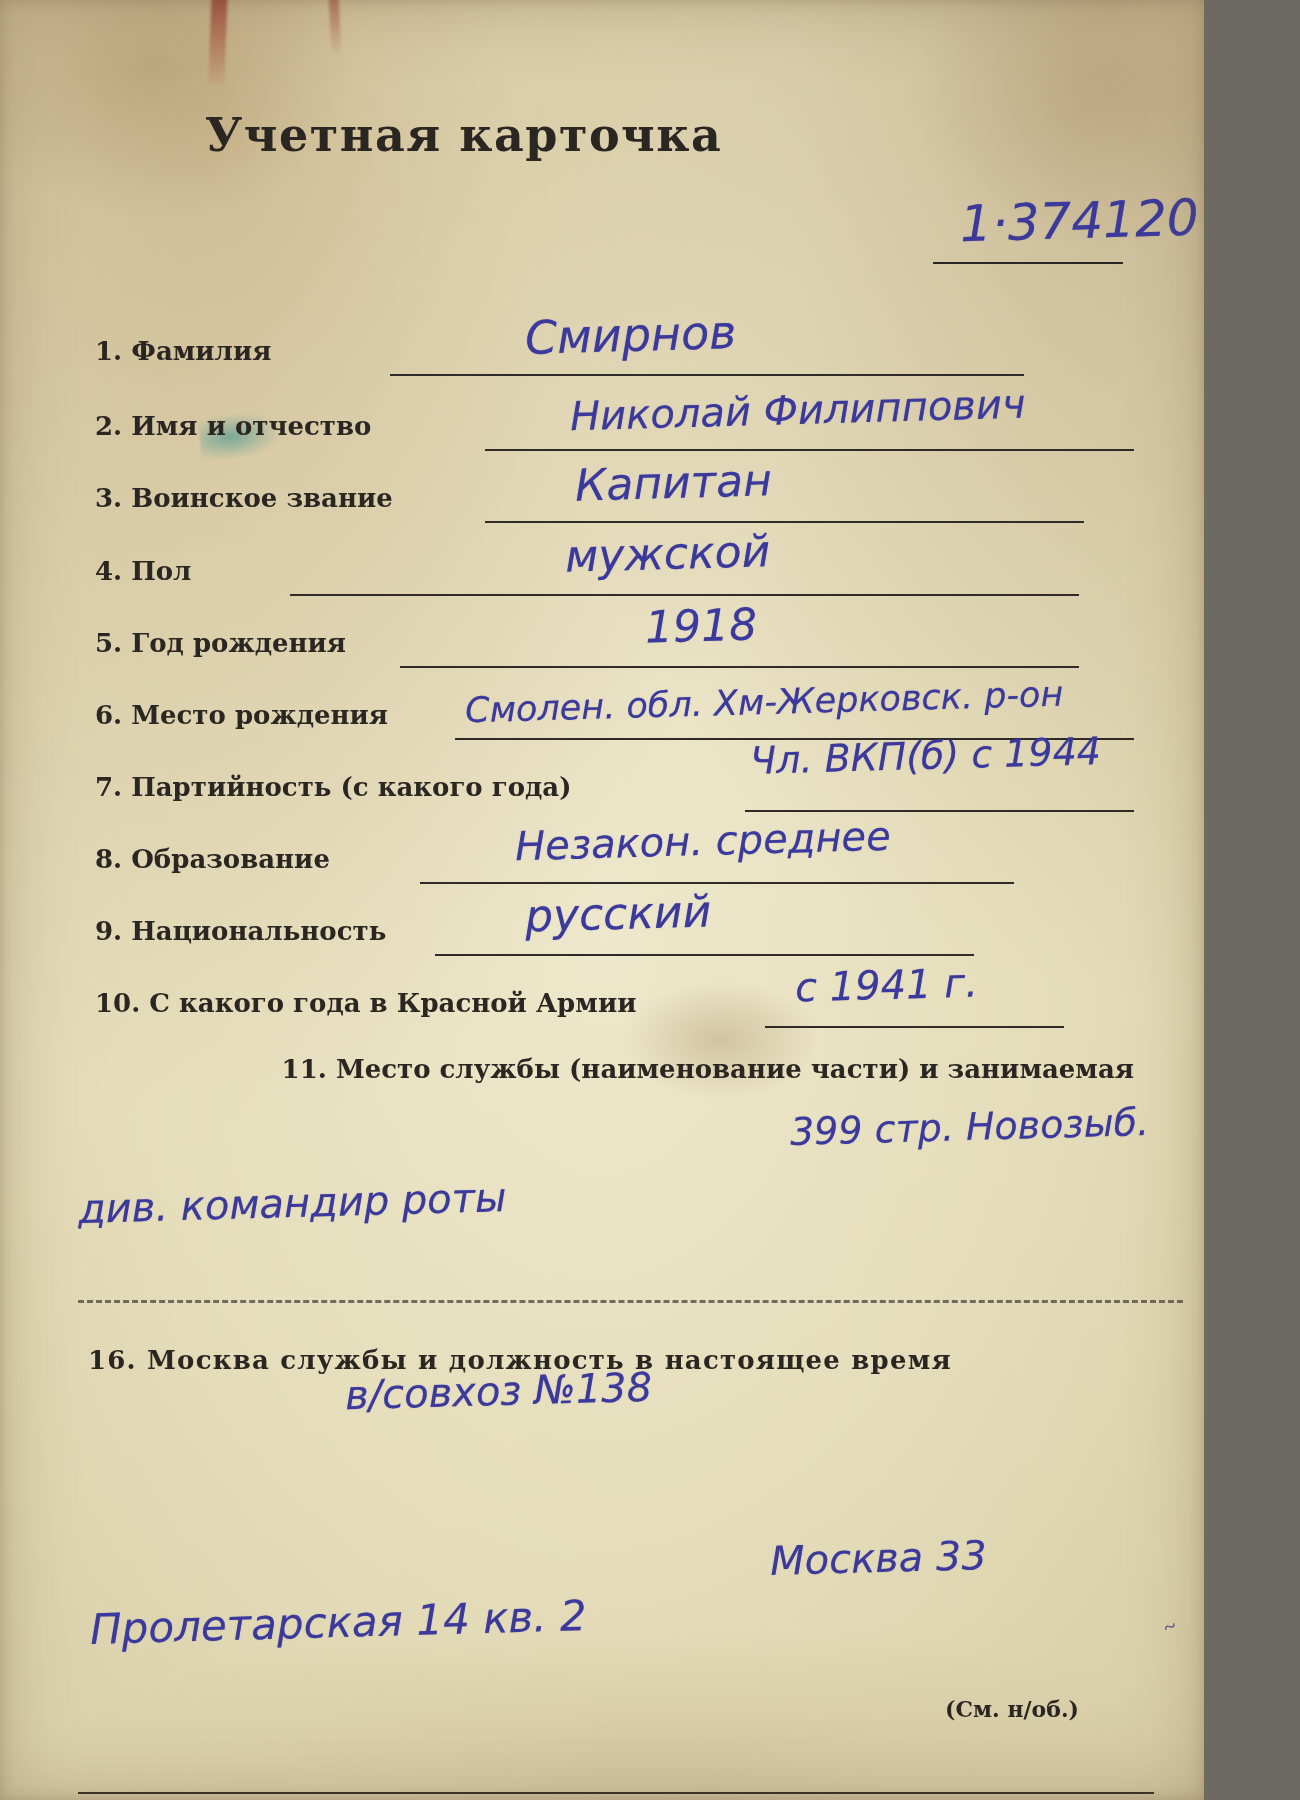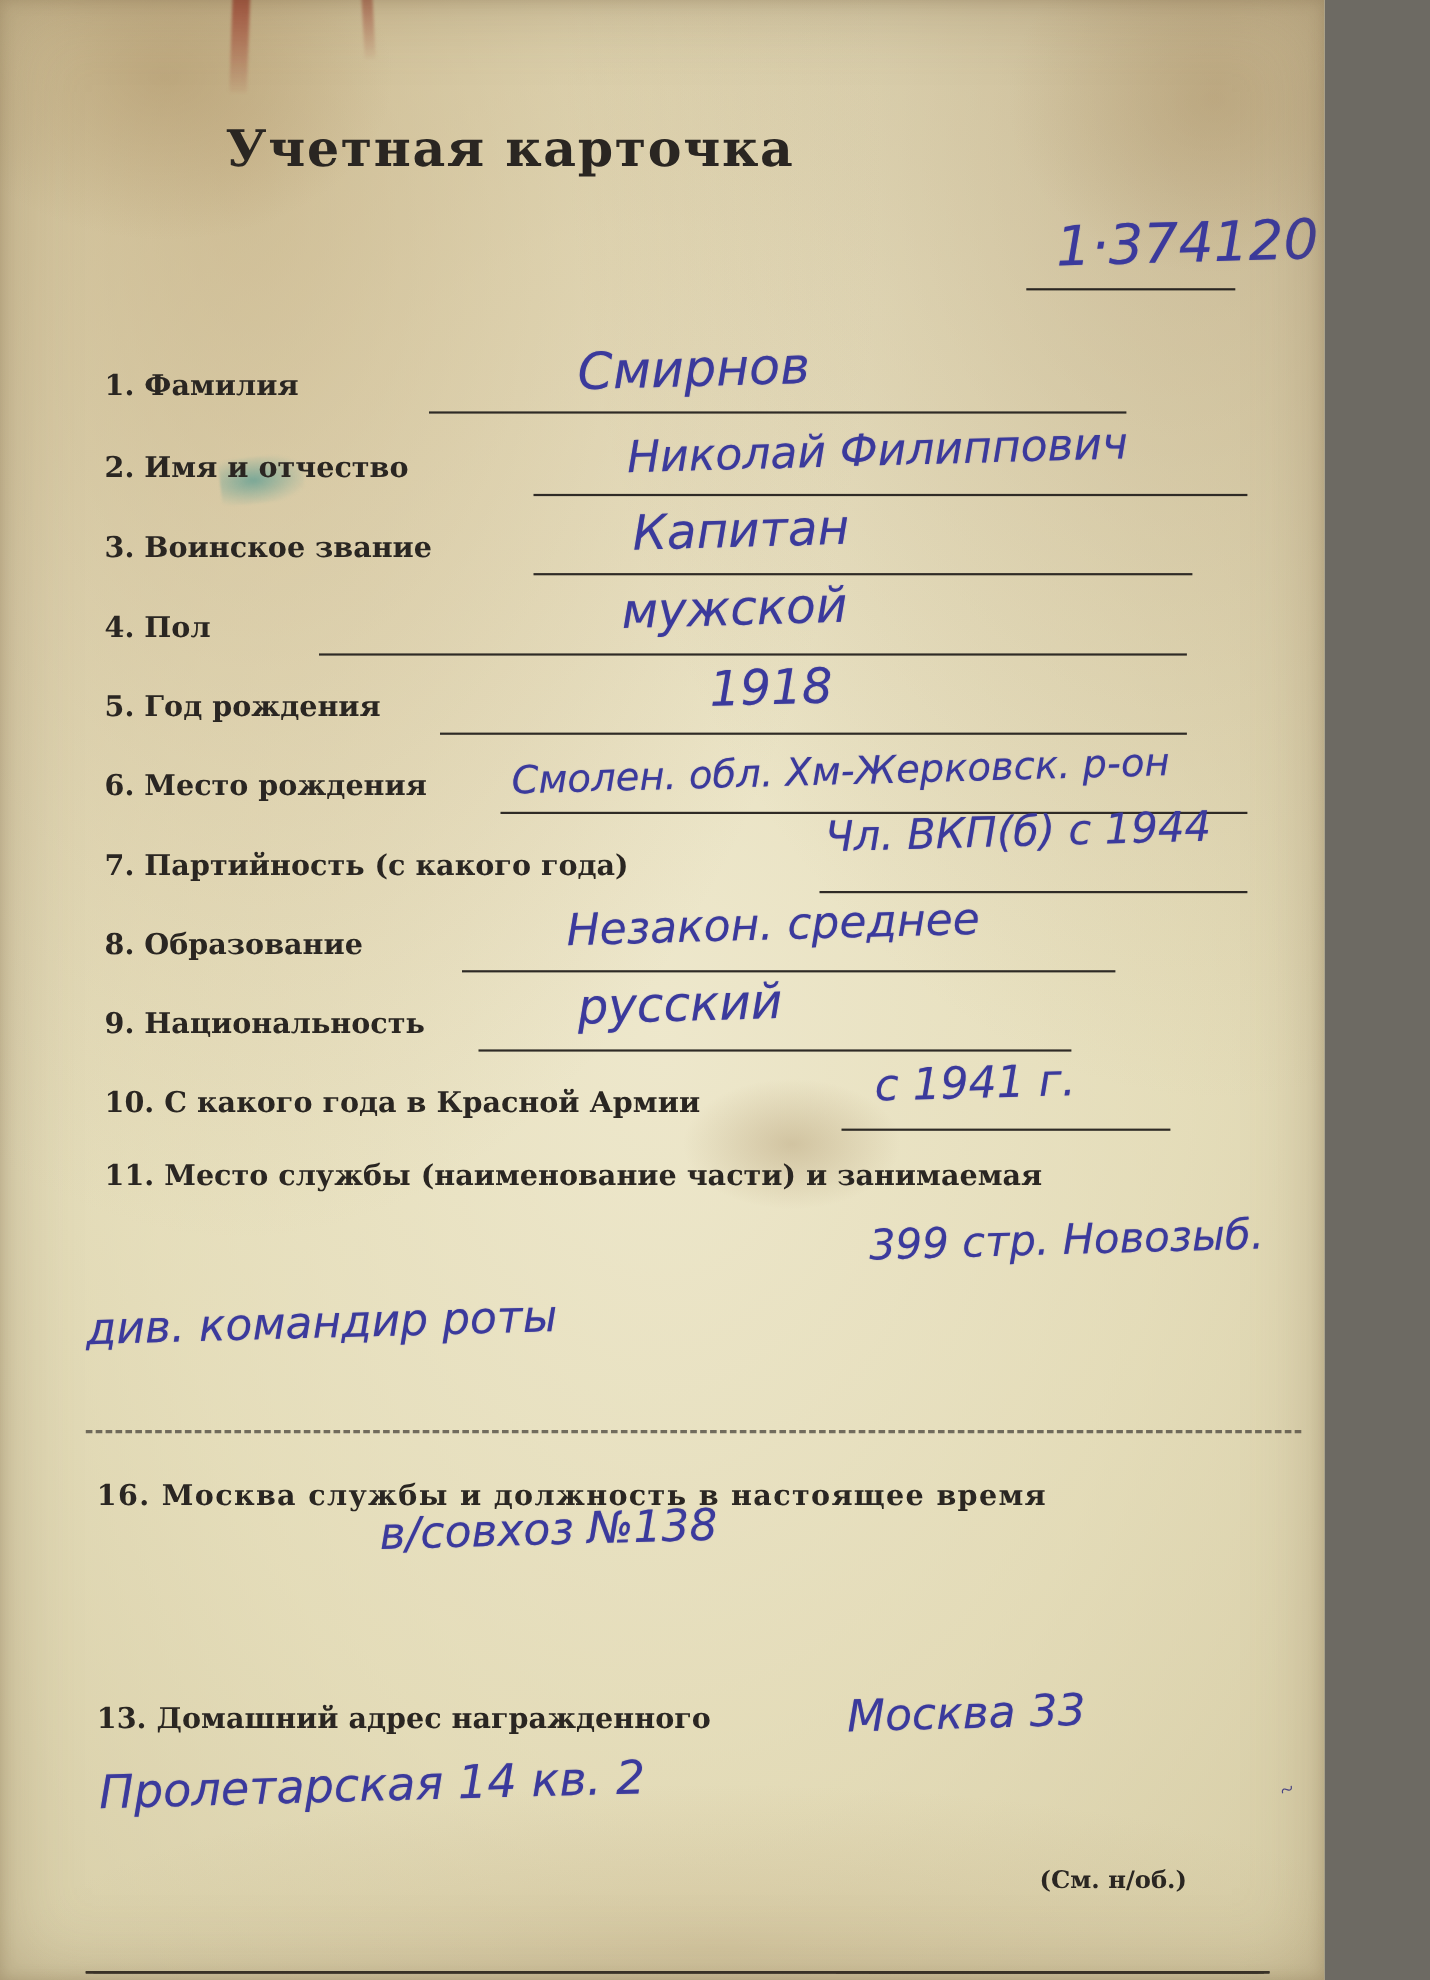--- a/index.html
+++ b/index.html
@@ -294,21 +294,21 @@
 
     <div class="row" style="top:982px">
       <div class="lbl">
         <span>10.</span>
         <span>С какого года в Красной Армии</span>
       </div>
       <div class="rule" style="left:670px; right:70px;"></div>
       <div class="hand" style="left:700px; top:-20px; font-size:40px;">с 1941 г.</div>
     </div>
 
-    <div class="row" style="top:1054px; height:auto;">
+    <div class="row" style="top:1054px; height:auto;text-align:right;">
       <div class="lbl" style="position:relative; top:0;">
         <span>11.</span>
         <span>Место службы (наименование части) и занимаемая</span>
       </div>
     </div>
     <div class="rule" style="position:absolute; left:790px; top:1160px; right:55px;"></div>
     <div class="hand" style="left:790px; top:1105px; font-size:38px;">399 стр. Новозыб.</div>
 
     <div class="rule" style="position:absolute; left:78px; top:1240px; right:50px;"></div>
     <div class="hand" style="left:78px; top:1180px; font-size:40px;">див. командир роты</div>
@@ -316,24 +316,20 @@
     <div class="dashed" style="left:78px; top:1300px; width:1105px;"></div>
 
     <div class="lbl" style="position:absolute; left:88px; top:1345px; letter-spacing:1.2px;">
       <span>16.</span>
       <span>Москва службы и должность в настоящее время</span>
     </div>
     <div class="rule" style="position:absolute; left:78px; top:1425px; right:50px;"></div>
     <div class="hand" style="left:345px; top:1368px; font-size:40px;">в/совхоз №138</div>
     <div class="rule" style="position:absolute; left:78px; top:1505px; right:50px;"></div>
 
-    <div class="lbl" style="position:absolute; left:88px; top:1548px;">
-      <span>13.</span>
-      <span>Домашний адрес награжденного</span>
-    </div>
     <div class="rule" style="position:absolute; left:760px; top:1592px; right:60px;"></div>
     <div class="hand" style="left:770px; top:1535px; font-size:40px;">Москва 33</div>
 
     <div class="rule" style="position:absolute; left:85px; top:1660px; right:55px;"></div>
     <div class="hand" style="left:90px; top:1598px; font-size:42px;">Пролетарская 14  кв. 2</div>
 
     <div class="note">(См. н/об.)</div>
     <div class="corner-tick">~</div>
   </div>
 

